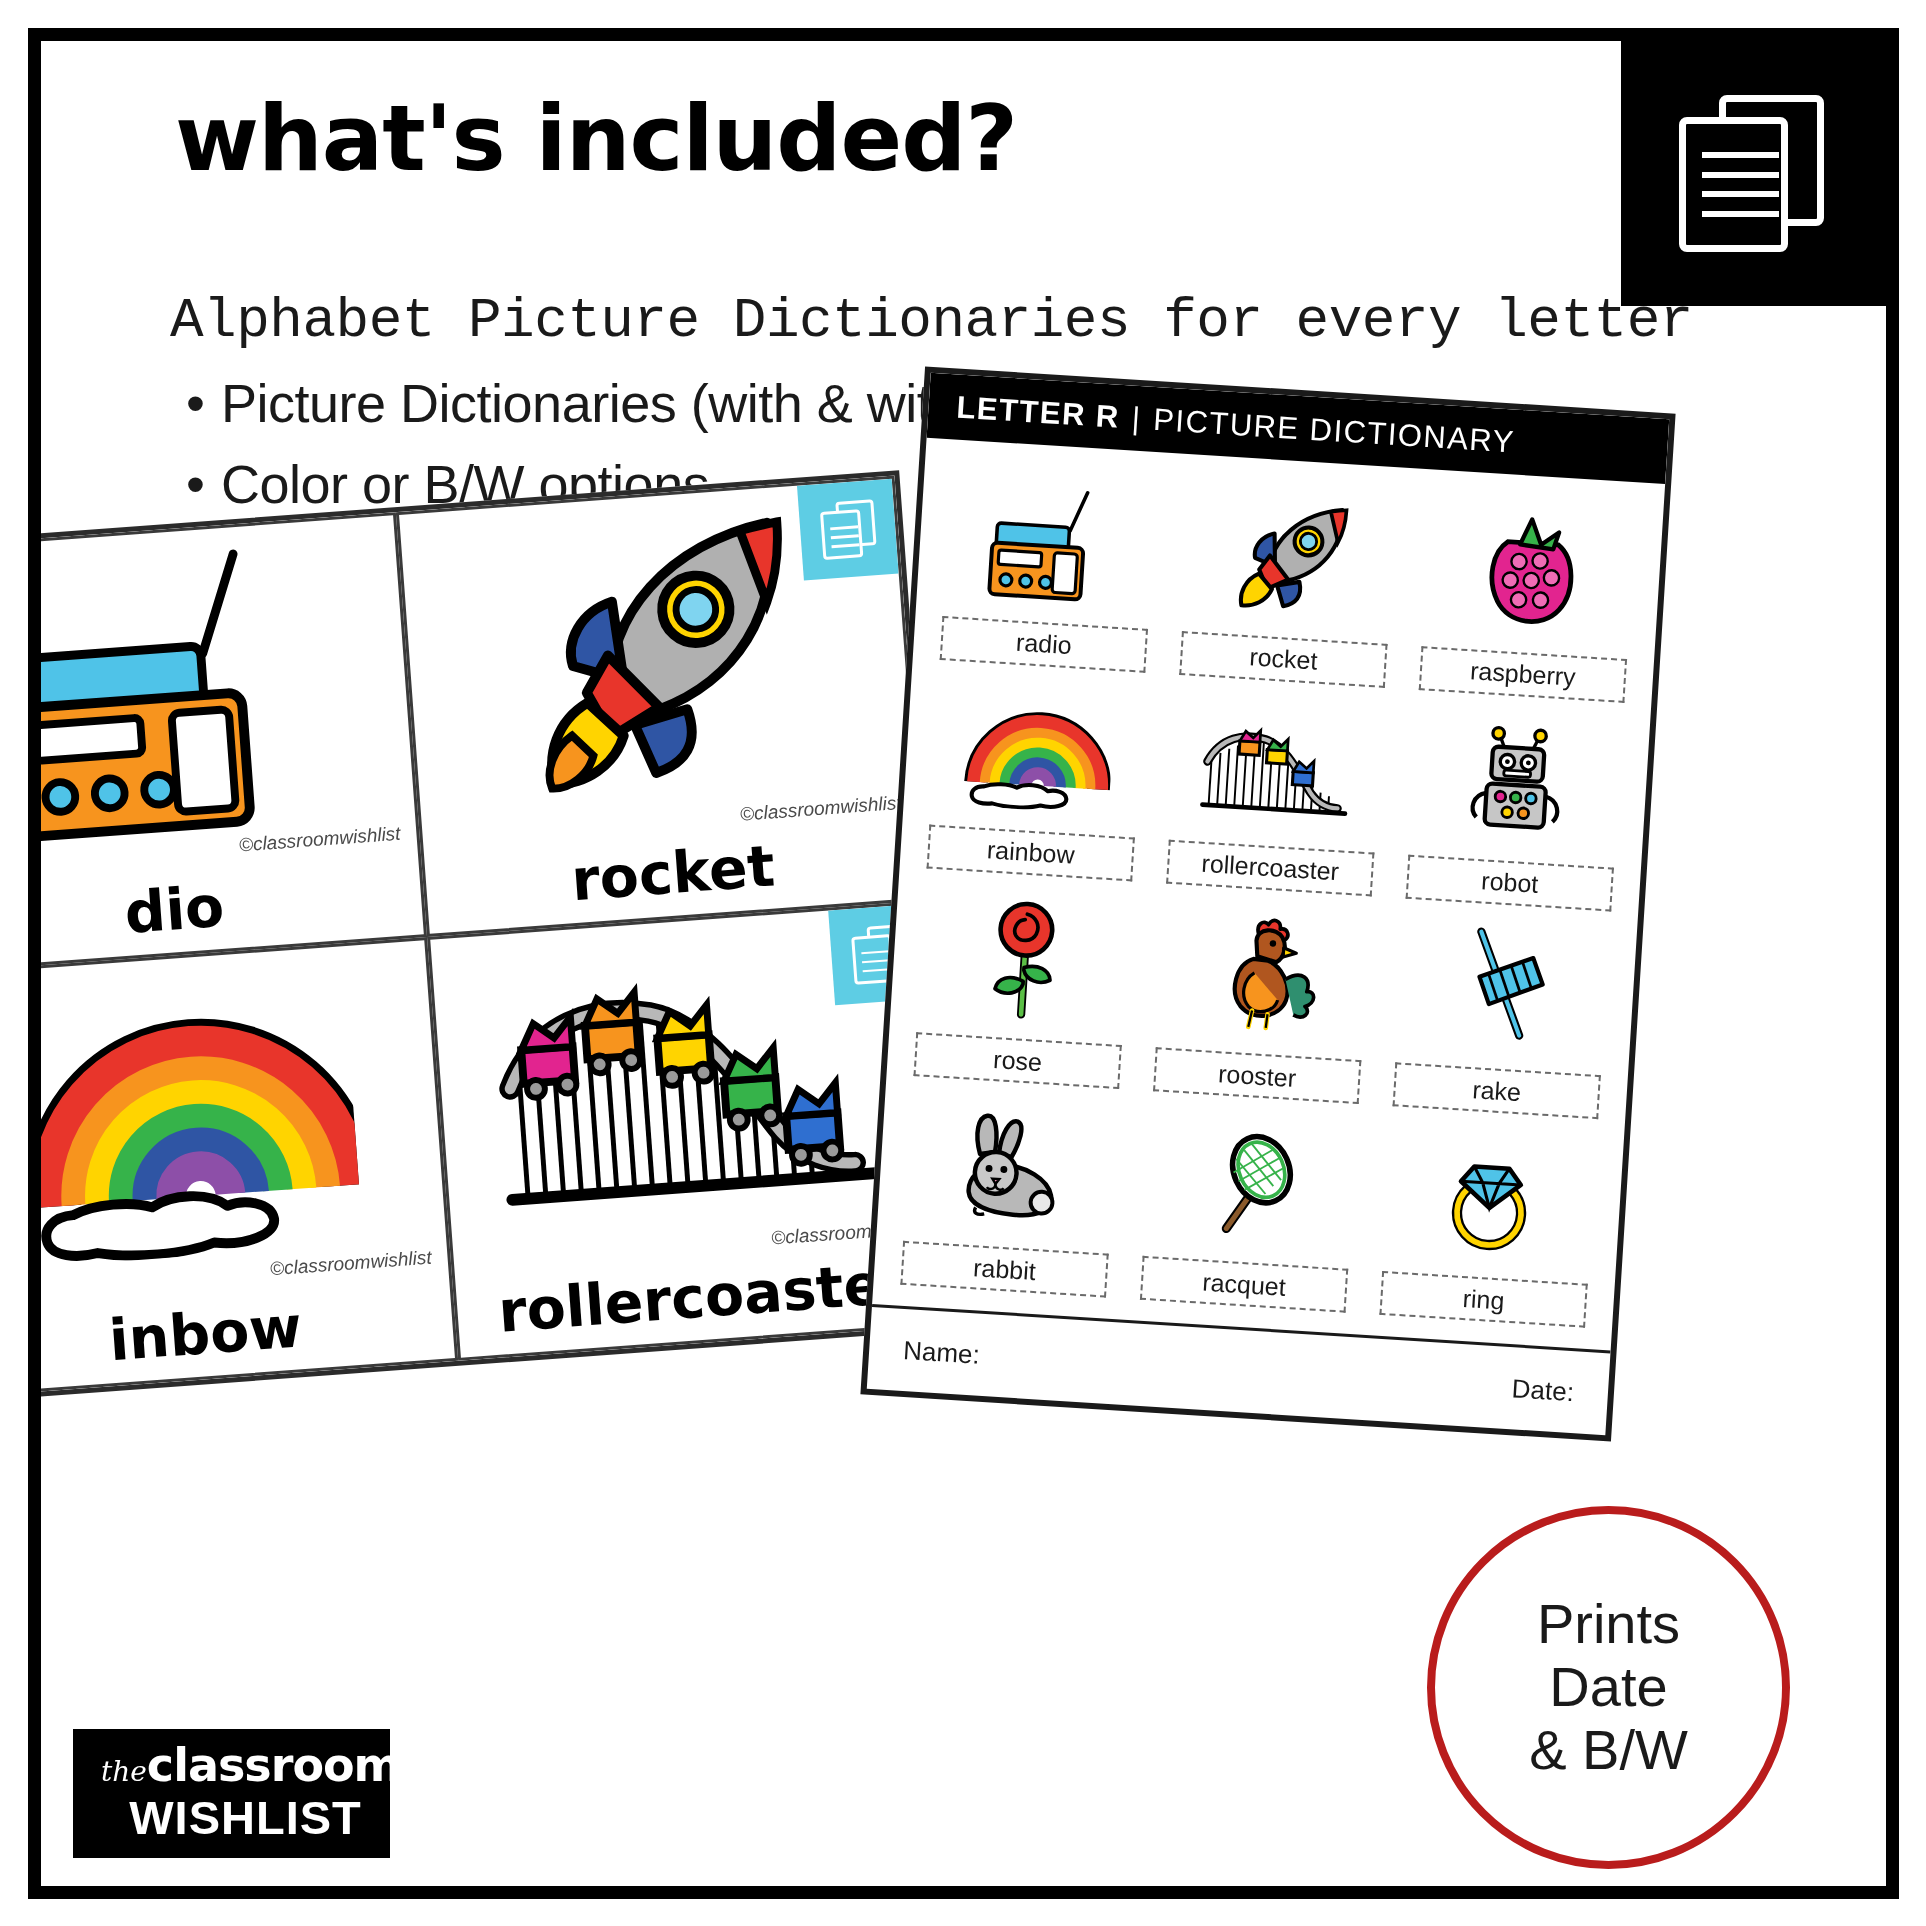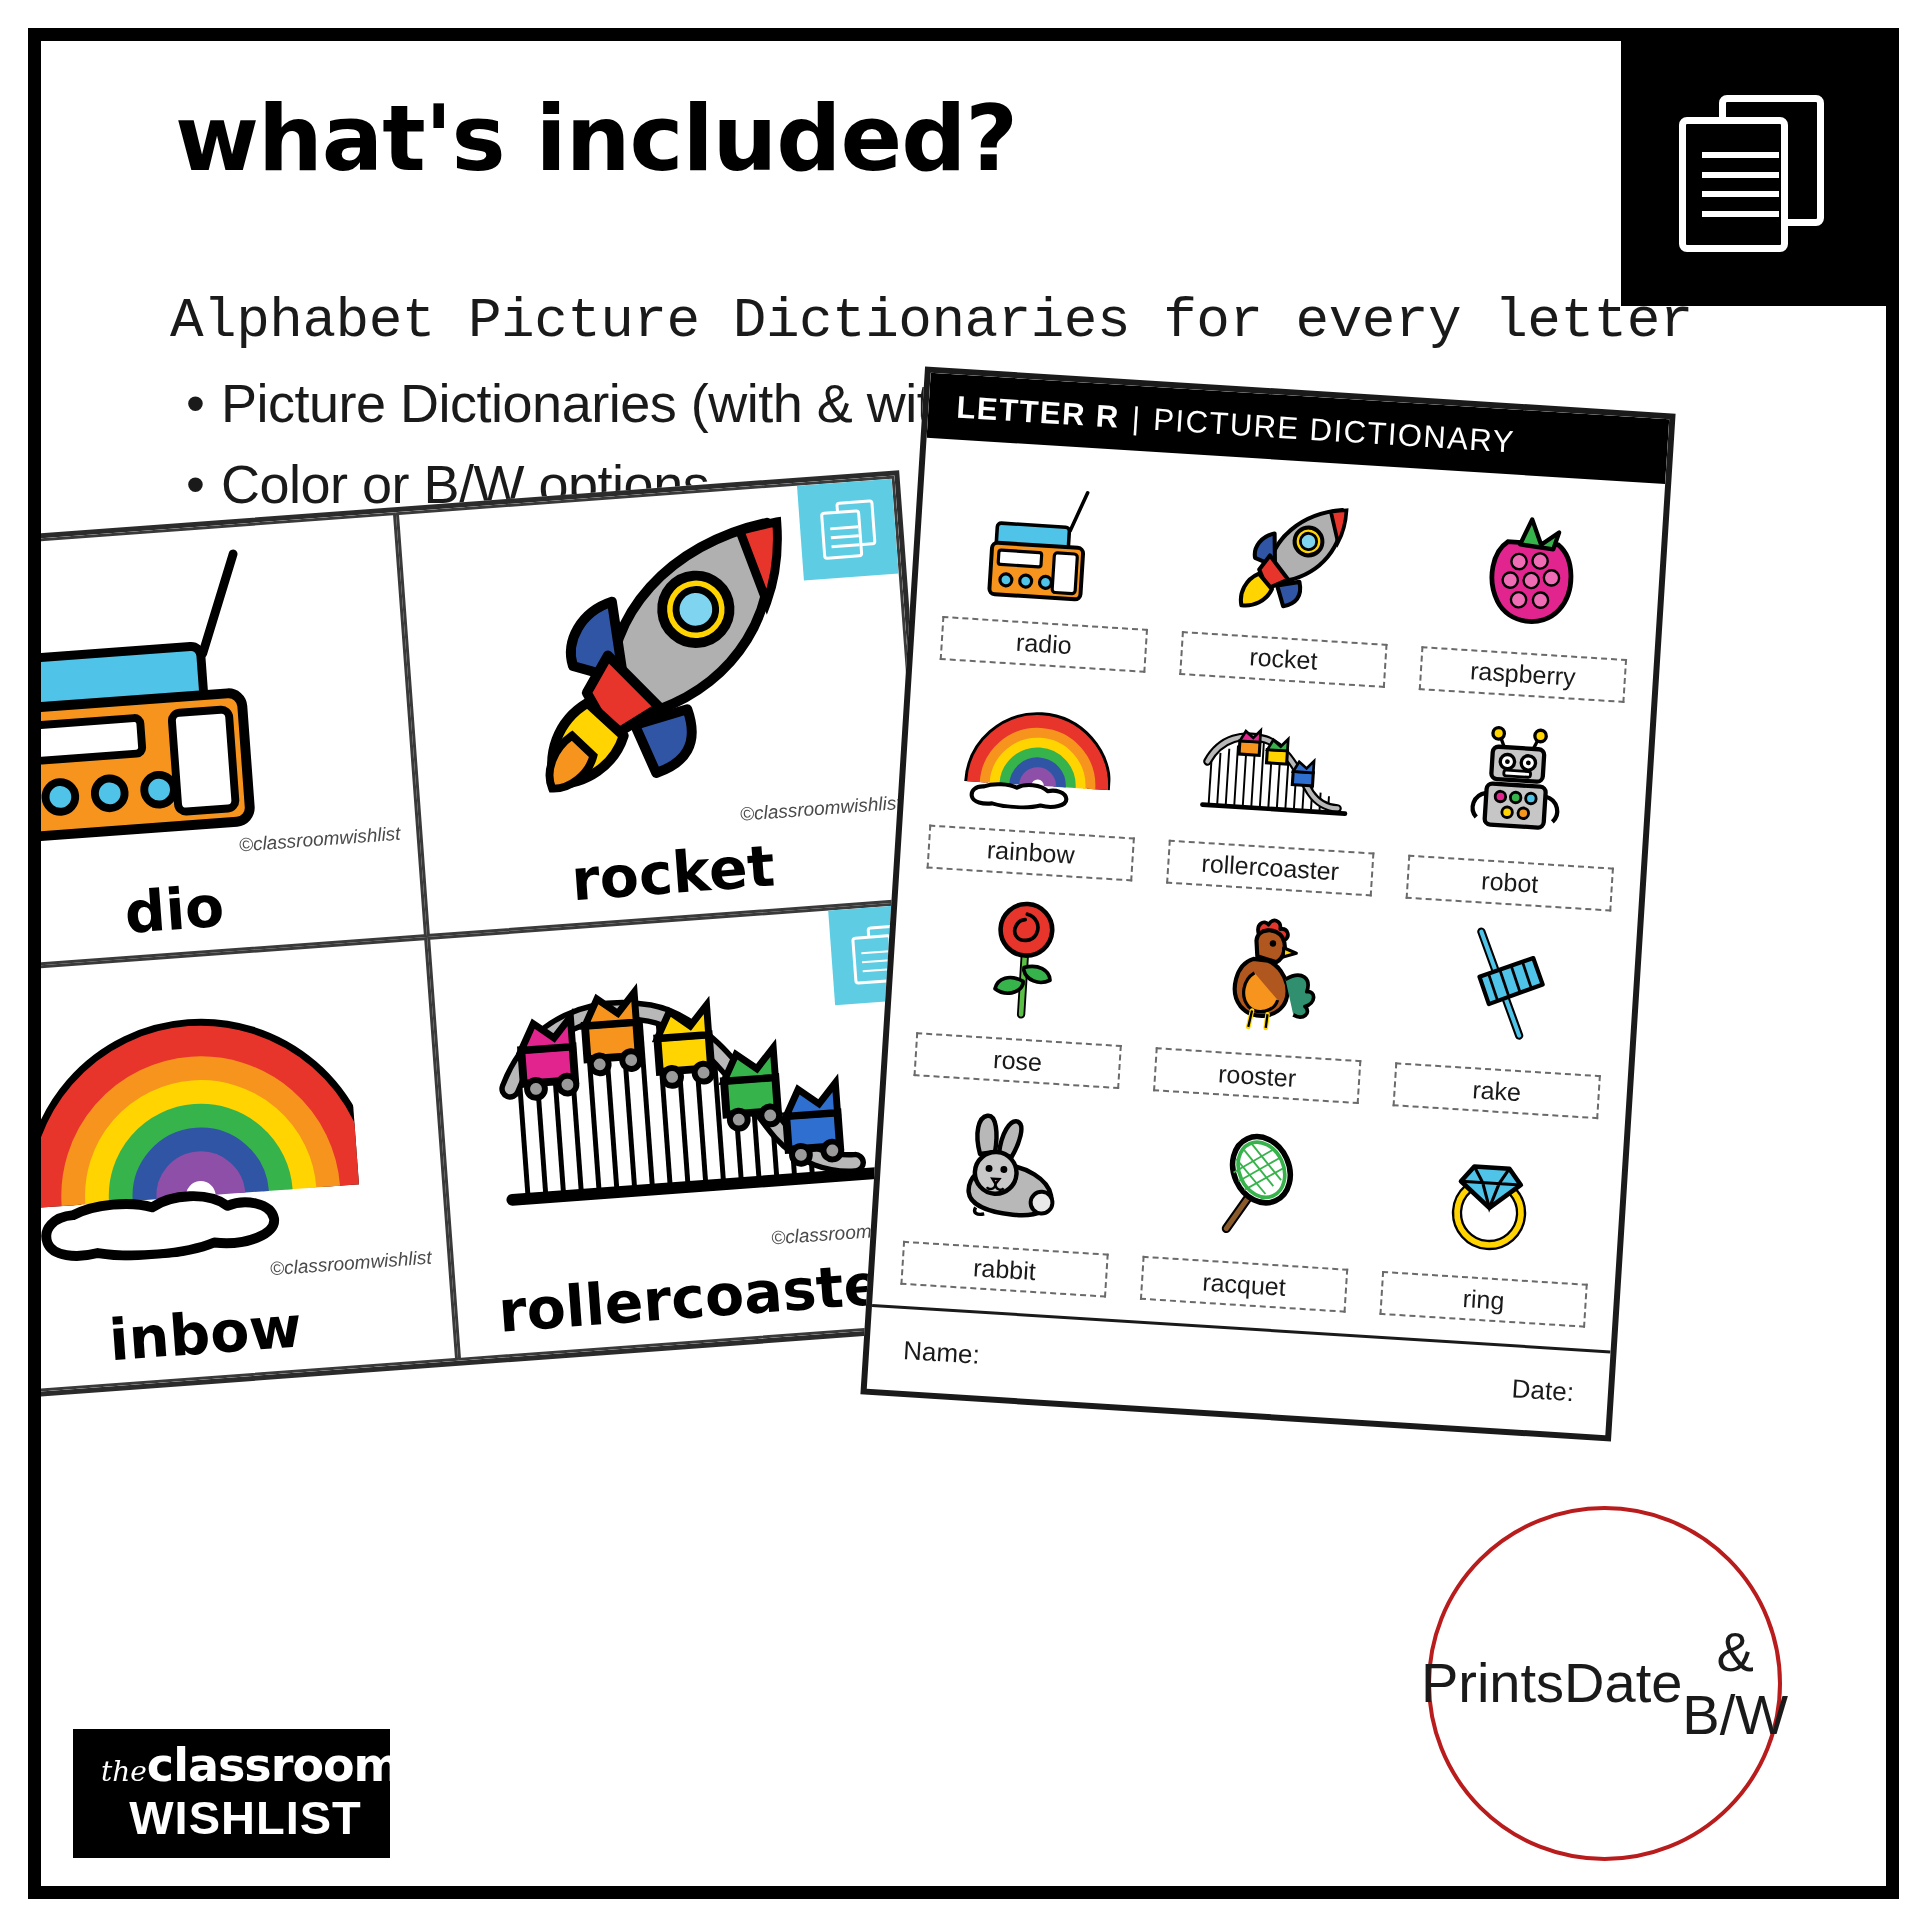--- a/index.html
+++ b/index.html
@@ -289,23 +289,23 @@
 
   
   .prints-circle {
     position: absolute;
     left: 1386px;
     top: 1465px;
     width: 347px;
     height: 347px;
     border-radius: 50%;
     background: #ffffff;
-    border: 4px solid #b91c1c;
-    display: flex;
-    flex-direction: row;
+    border: 8px solid #b91c1c;
+    display: flex;
+    flex-direction: column;
     align-items: center;
     justify-content: center;
     text-align: center;
     line-height: 1.12;
     font-size: 56px;
     color: #1a1a1a;
     font-family: "Liberation Sans", sans-serif;
   }
 
   

